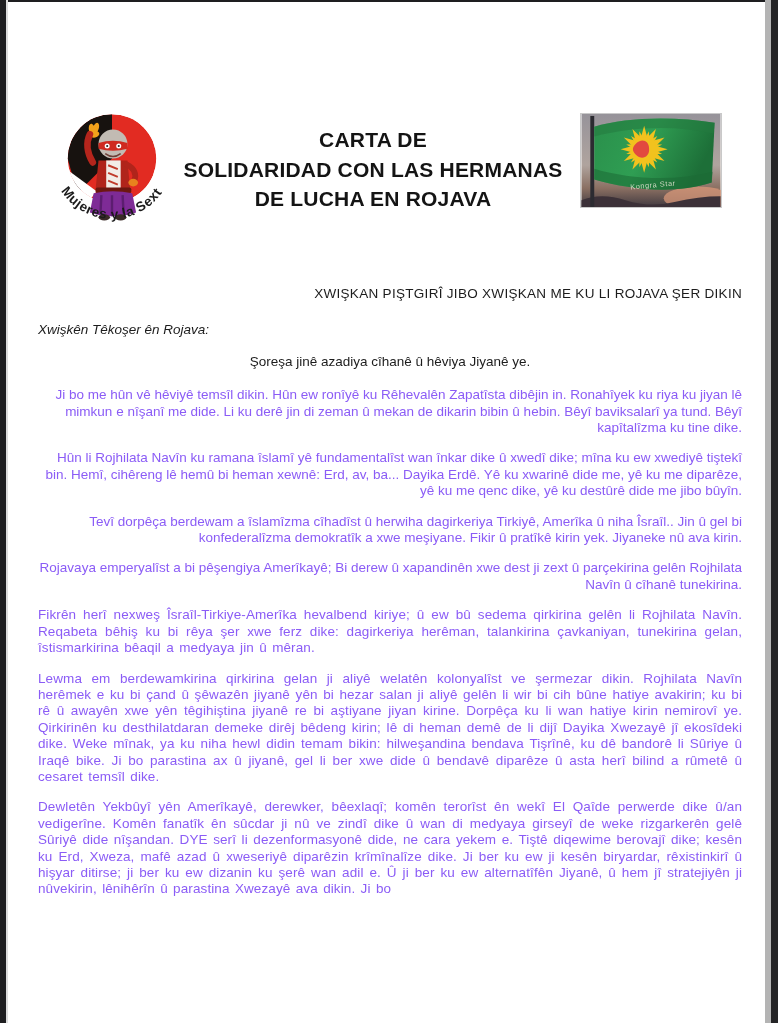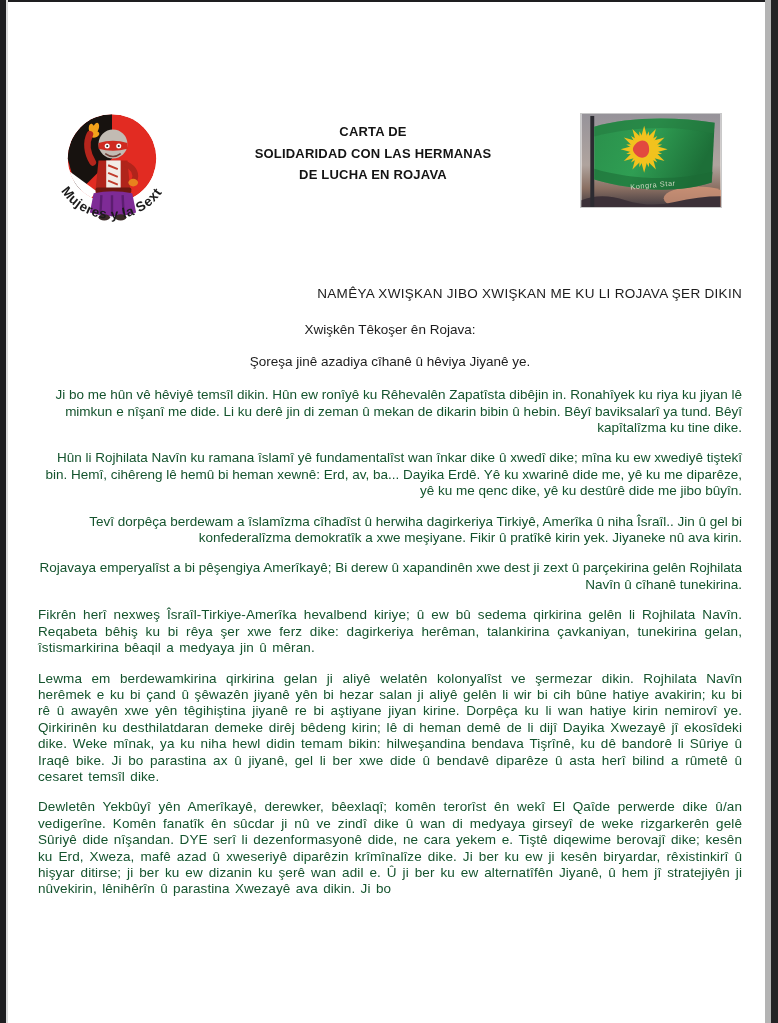--- a/index.html
+++ b/index.html
@@ -20,43 +20,43 @@
   .edge-right  { position:absolute; right:0; top:0; width:7px; height:1023px; background:#242426; z-index:9; }
 
   .doc { position:absolute; left:8px; top:2px; width:757px; height:1021px; background:#fff; }
   .content { padding: 0 23px 0 30px; }
 
   
   .letterhead { display:flex; align-items:flex-start; margin: 106px 0 0 0; }
   .logo-wrap { margin: 2px 0 0 20px; flex: 0 0 auto; }
   .title-block { flex: 1 1 auto; text-align:center; margin-top: 13px; }
   .title-line {
-    font-size: 13px; line-height: 21.5px; font-weight: bold;
-    color: #141414; letter-spacing: 0.2px; margin: 0;
+    font-size: 21px; line-height: 21.5px; font-weight: bold;
+    color: #141414; letter-spacing: 0.2px; margin: 8px;
   }
   .flag-wrap { margin: 5px 20px 0 0; flex: 0 0 auto; line-height: 0; }
   .flag-wrap svg { border: 1px solid #c9c9c9; }
 
   .logo-caption-text {
     font-size: 14px; font-weight: 600; letter-spacing: 0.6px; fill: #1b1b1b;
     font-family: "Liberation Sans", "DejaVu Sans", sans-serif;
   }
   .flag-label-text {
     font-size: 7.5px; letter-spacing: 0.6px; fill: #d6ddc8; opacity: 0.95;
     font-family: "Liberation Sans", "DejaVu Sans", sans-serif;
   }
 
   
   .letter { margin-top: 48px; }
   .line { font-size: 13.5px; line-height: 16.4px; margin: 0; }
   .heading    { text-align: right; letter-spacing: 0.3px; margin-bottom: 20px; }
-  .salutation { text-align: center; margin-bottom: 15px; }
+  .salutation { text-align: left; margin-bottom: 15px; font-style: italic; }
   .opening    { text-align: center; margin-bottom: 17px; }
   .para {
-    font-size: 13.5px; line-height: 16.4px; margin: 0 0 14px 0; color:#14532d;
+    font-size: 13.5px; line-height: 16.4px; margin: 0 0 14px 0; color:#8b5cf6;
   }
   .para.right   { text-align: right; }
   .para.justify { text-align: justify; text-justify: inter-word; word-spacing: 1.5px; letter-spacing: 0.1px; }
 </style>
 </head>
 <body>
 
 <div class="edge-top"></div>
 <div class="edge-left"></div>
 <div class="edge-left-hl"></div>
@@ -170,21 +170,21 @@
             </g>
             <path d="M-9 -5 C-3 -12 5 -9 5 -1 C6 7 -1 11 -7 7 C-12 3 -13 -1 -9 -5 Z" fill="#e2493f"></path>
           </g>
           <text class="flag-label-text" x="50" y="77" transform="rotate(-5 50 77)">Kongra Star</text>
         </svg>
       </div>
 
     </div>
 
     <div class="letter">
-      <p class="line heading">NAMÊYA XWIŞKAN JIBO XWIŞKAN ME KU LI ROJAVA ŞER DIKIN</p>
+      <p class="line heading">XWIŞKAN PIŞTGIRÎ JIBO XWIŞKAN ME KU LI ROJAVA ŞER DIKIN</p>
       <p class="line salutation">Xwişkên Têkoşer ên Rojava:</p>
       <p class="line opening">Şoreşa jinê azadiya cîhanê û hêviya Jiyanê ye.</p>
       <div id="letter-paragraphs">
           <p class="para right">Ji bo me hûn vê hêviyê temsîl dikin.  Hûn ew ronîyê ku Rêhevalên Zapatîsta dibêjin in. Ronahîyek ku riya ku jiyan lê mimkun e nîşanî me dide. Li ku derê jin di zeman û mekan de dikarin bibin û hebin. Bêyî baviksalarî ya tund. Bêyî kapîtalîzma ku tine dike.</p>
           <p class="para right">Hûn li Rojhilata Navîn ku ramana îslamî yê fundamentalîst wan înkar dike û xwedî dike; mîna ku ew xwediyê tiştekî bin. Hemî, cihêreng lê hemû bi heman xewnê: Erd, av, ba... Dayika Erdê. Yê ku xwarinê dide me, yê ku me diparêze, yê ku me qenc dike, yê ku destûrê dide me jibo bûyîn.</p>
           <p class="para right">Tevî dorpêça berdewam a îslamîzma cîhadîst û herwiha dagirkeriya Tirkiyê, Amerîka û niha Îsraîl.. Jin û gel bi konfederalîzma demokratîk  a xwe meşiyane. Fikir û pratîkê kirin yek. Jiyaneke nû ava kirin.</p>
           <p class="para right">Rojavaya emperyalîst a bi pêşengiya Amerîkayê; Bi derew û xapandinên xwe dest ji zext û parçekirina gelên Rojhilata Navîn û cîhanê tunekirina.</p>
           <p class="para justify">Fikrên herî nexweş Îsraîl-Tirkiye-Amerîka hevalbend kiriye; û ew bû sedema qirkirina gelên li Rojhilata Navîn. Reqabeta bêhiş ku bi rêya şer  xwe ferz dike: dagirkeriya herêman, talankirina çavkaniyan, tunekirina gelan, îstismarkirina bêaqil a medyaya jin û mêran.</p>
           <p class="para justify">Lewma em berdewamkirina qirkirina gelan ji aliyê welatên kolonyalîst ve şermezar dikin. Rojhilata Navîn herêmek e ku bi çand û şêwazên jiyanê yên bi hezar salan ji aliyê gelên li wir bi cih bûne hatiye avakirin; ku bi rê û awayên xwe yên têgihiştina jiyanê re bi aştiyane jiyan kirine. Dorpêça ku li wan hatiye kirin nemirovî ye. Qirkirinên ku desthilatdaran demeke dirêj bêdeng kirin; lê di heman demê de li dijî Dayika Xwezayê jî ekosîdeki dike. Weke mînak, ya ku niha hewl didin temam bikin: hilweşandina bendava Tişrînê, ku dê bandorê li Sûriye û Iraqê bike. Ji bo parastina ax û jiyanê, gel li ber xwe dide û bendavê diparêze û asta herî bilind a rûmetê û cesaret temsîl dike.</p>
           <p class="para justify">Dewletên Yekbûyî yên Amerîkayê, derewker, bêexlaqî; komên terorîst ên wekî El Qaîde perwerde dike û/an vedigerîne. Komên fanatîk ên sûcdar ji nû ve zindî dike û wan di medyaya girseyî de weke rizgarkerên gelê Sûriyê dide nîşandan. DYE serî li dezenformasyonê dide, ne cara yekem e. Tiştê diqewime berovajî dike; kesên ku Erd, Xweza, mafê azad û xweseriyê diparêzin  krîmînalîze dike. Ji ber ku ew ji kesên biryardar, rêxistinkirî û hişyar ditirse; ji ber ku ew dizanin ku şerê wan adil e. Û ji ber ku ew alternatîfên Jiyanê, û hem jî stratejiyên ji nûvekirin, lênihêrîn û parastina Xwezayê ava dikin. Ji bo</p>

